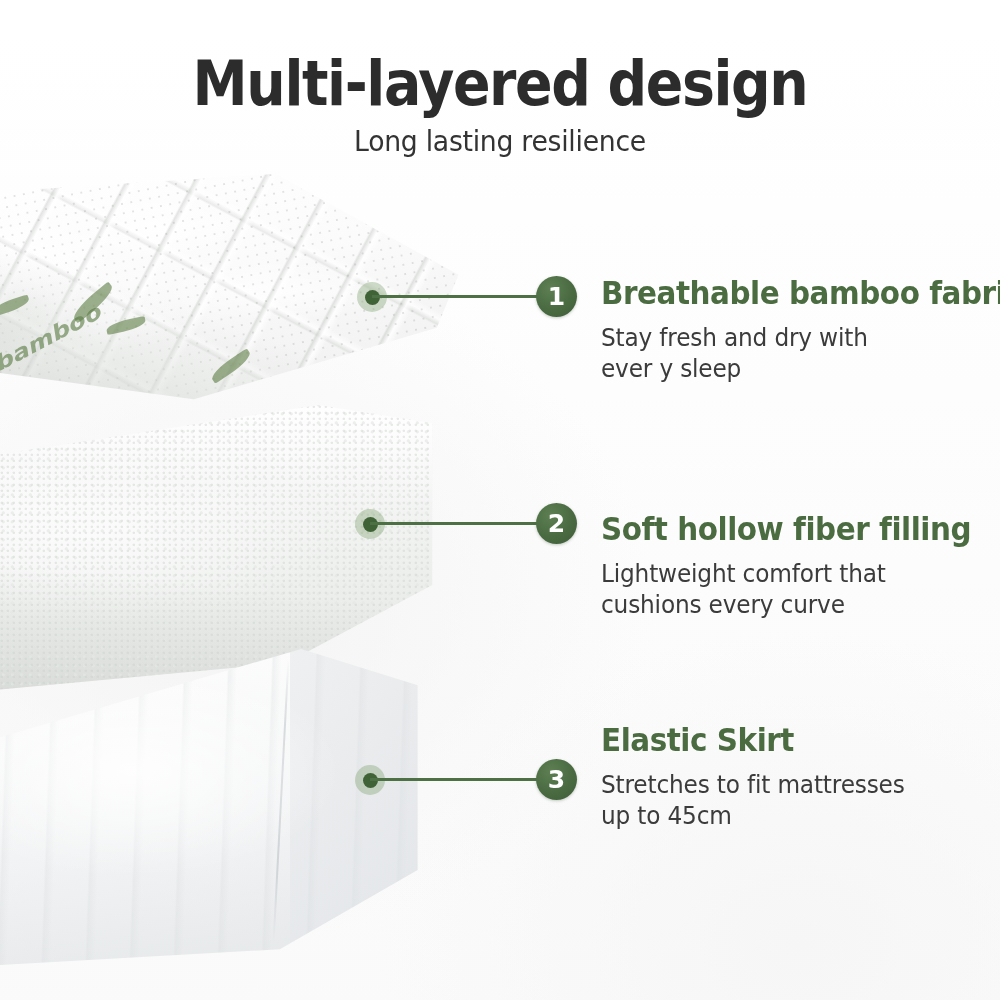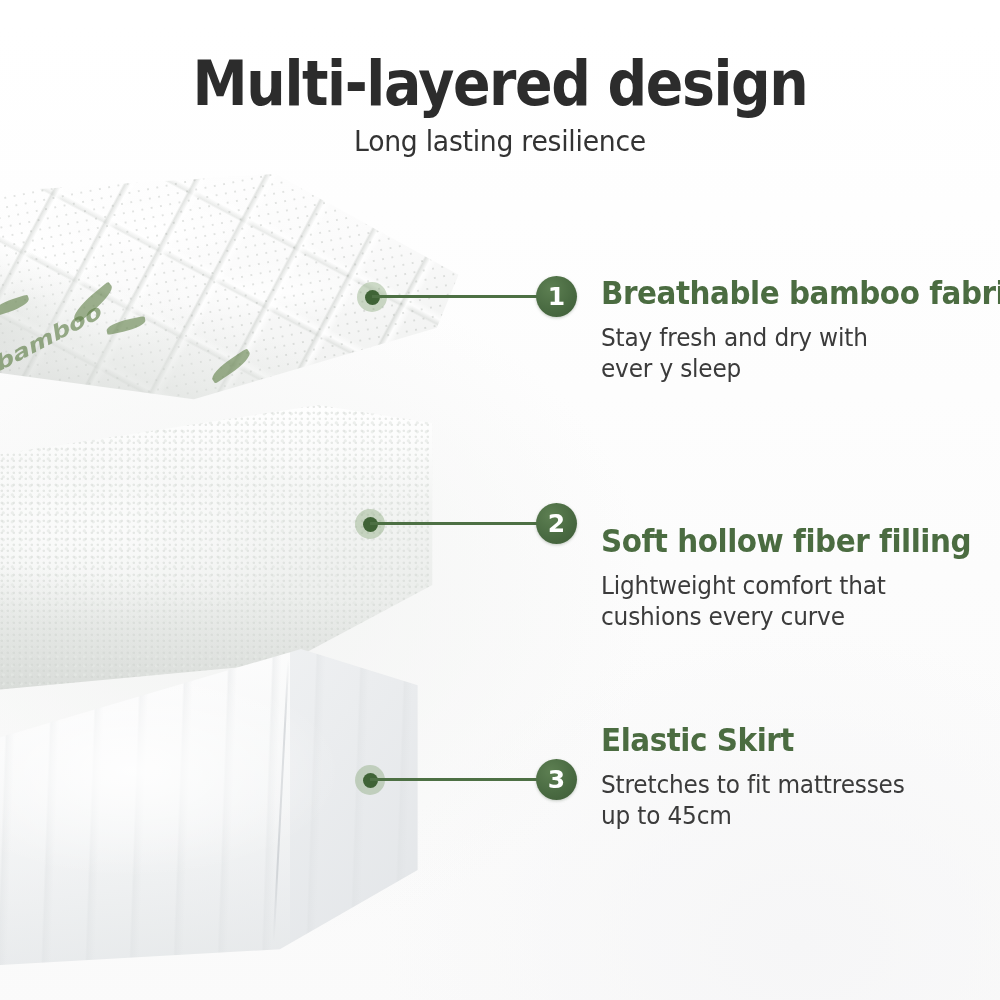--- a/index.html
+++ b/index.html
@@ -374,21 +374,21 @@
   </div>
 
   <div class="callout">
     <div class="marker" style="left:355px; top:485px;">
       <div class="marker-core"></div>
     </div>
     <div class="connector" style="left:370px; top:498px; width:170px;"></div>
     <div class="badge" style="left:536px; top:479px;">
       <span>2</span>
     </div>
-    <div class="callout-text" style="top:500px;">
+    <div class="callout-text" style="top:488px;">
       <div class="callout-heading">Soft hollow fiber filling</div>
       <div class="callout-body">Lightweight comfort that
 cushions every curve</div>
     </div>
   </div>
 
   <div class="callout">
     <div class="marker" style="left:355px; top:741px;">
       <div class="marker-core"></div>
     </div>

